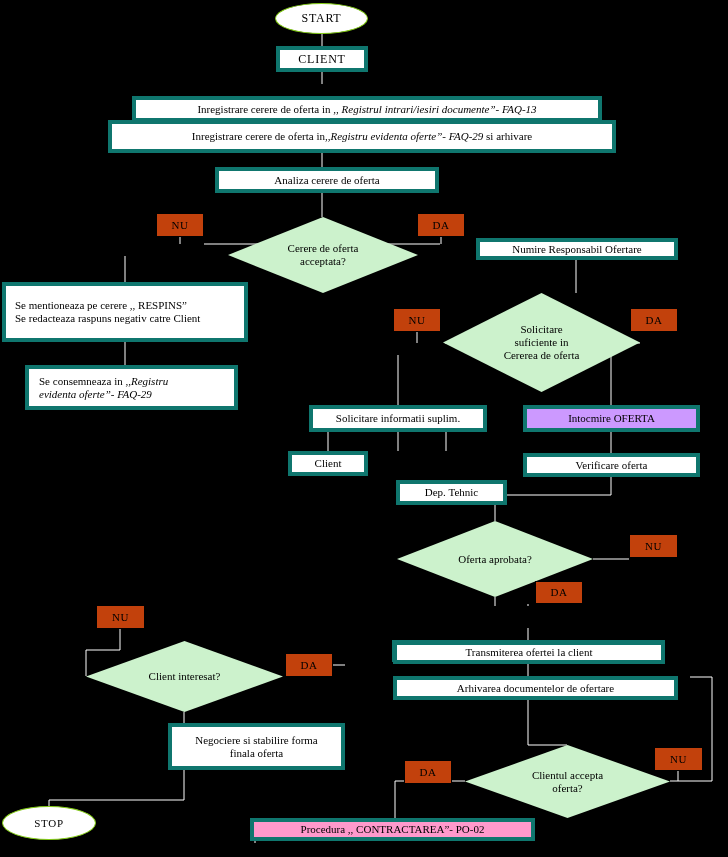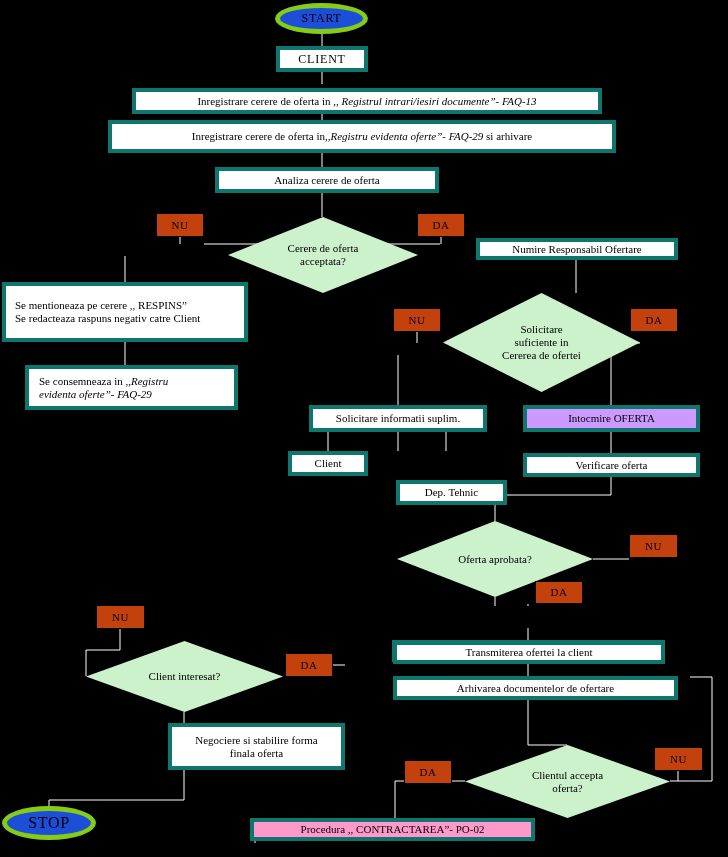--- a/index.html
+++ b/index.html
@@ -29,22 +29,22 @@
   }
   .box {
     background: #ffffff;
     border: 4px solid #0f766e;
     padding: 2px 4px;
   }
   .box.purple { background: #cc99ff; }
   .box.pink   { background: #ff99cc; }
   .box.left   { justify-content: flex-start; text-align: left; }
   .ellipse {
-    background: #1d4ed8;
-    border: 5px solid #84cc16;
+    background: #ffffff;
+    border: 1px solid #84cc16;
     border-radius: 50%;
     letter-spacing: 0.7px;
   }
   .diamond {
     background: transparent;
     text-align: center;
   }
   .diamond .dshape {
     position: absolute;
     inset: 0;
@@ -131,21 +131,21 @@
   </svg>
 
   <div class="node ellipse" style="left:275px; top:3px; width:93px; height:31px; font-size:12px;">
     <span>START</span>
   </div>
 
   <div class="node box" style="left:276px; top:46px; width:92px; height:26px; font-size:12px;">
     <span class="sp">CLIENT</span>
   </div>
 
-  <div class="node box" style="left:132px; top:88px; width:470px; height:26px;">
+  <div class="node box" style="left:132px; top:96px; width:470px; height:26px;">
     <span>
       <span>Inregistrare cerere de oferta in ,, </span><span class="ital">Registrul intrari/iesiri documente”- FAQ-13</span>
     </span>
   </div>
 
   <div class="node box" style="left:108px; top:120px; width:508px; height:33px;">
     <span>
       <span>Inregistrare  cerere de oferta in,,</span><span class="ital">Registru evidenta oferte”- FAQ-29</span><span> si arhivare</span>
     </span>
   </div>
@@ -185,21 +185,21 @@
       <span>Se consemneaza in ,,</span><span class="ital">Registru</span><br>
       <span class="ital">evidenta oferte”- FAQ-29</span>
     </span>
   </div>
 
   <div class="node diamond" style="left:443px; top:293px; width:197px; height:99px;">
     <span class="dshape"></span>
     <span class="dlabel">
       <span>Solicitare</span><br>
       <span>suficiente in</span><br>
-      <span>Cererea de ofertei</span>
+      <span>Cererea de oferta</span>
     </span>
   </div>
 
   <div class="node tag" style="left:393px; top:308px; width:48px; height:24px;">
     <span>NU</span>
   </div>
   <div class="node tag" style="left:630px; top:308px; width:48px; height:24px;">
     <span>DA</span>
   </div>
 
@@ -274,21 +274,21 @@
     </span>
   </div>
 
   <div class="node tag" style="left:404px; top:760px; width:48px; height:24px;">
     <span>DA</span>
   </div>
   <div class="node tag" style="left:654px; top:747px; width:49px; height:24px;">
     <span>NU</span>
   </div>
 
-  <div class="node ellipse" style="left:2px; top:806px; width:94px; height:34px; font-size:16px;">
+  <div class="node ellipse" style="left:2px; top:806px; width:94px; height:34px; font-size:11px;">
     <span>STOP</span>
   </div>
 
   <div class="node box pink" style="left:250px; top:818px; width:285px; height:23px;">
     <span>Procedura ,, CONTRACTAREA”- PO-02</span>
   </div>
 
 </div>
 
 </body></html>

